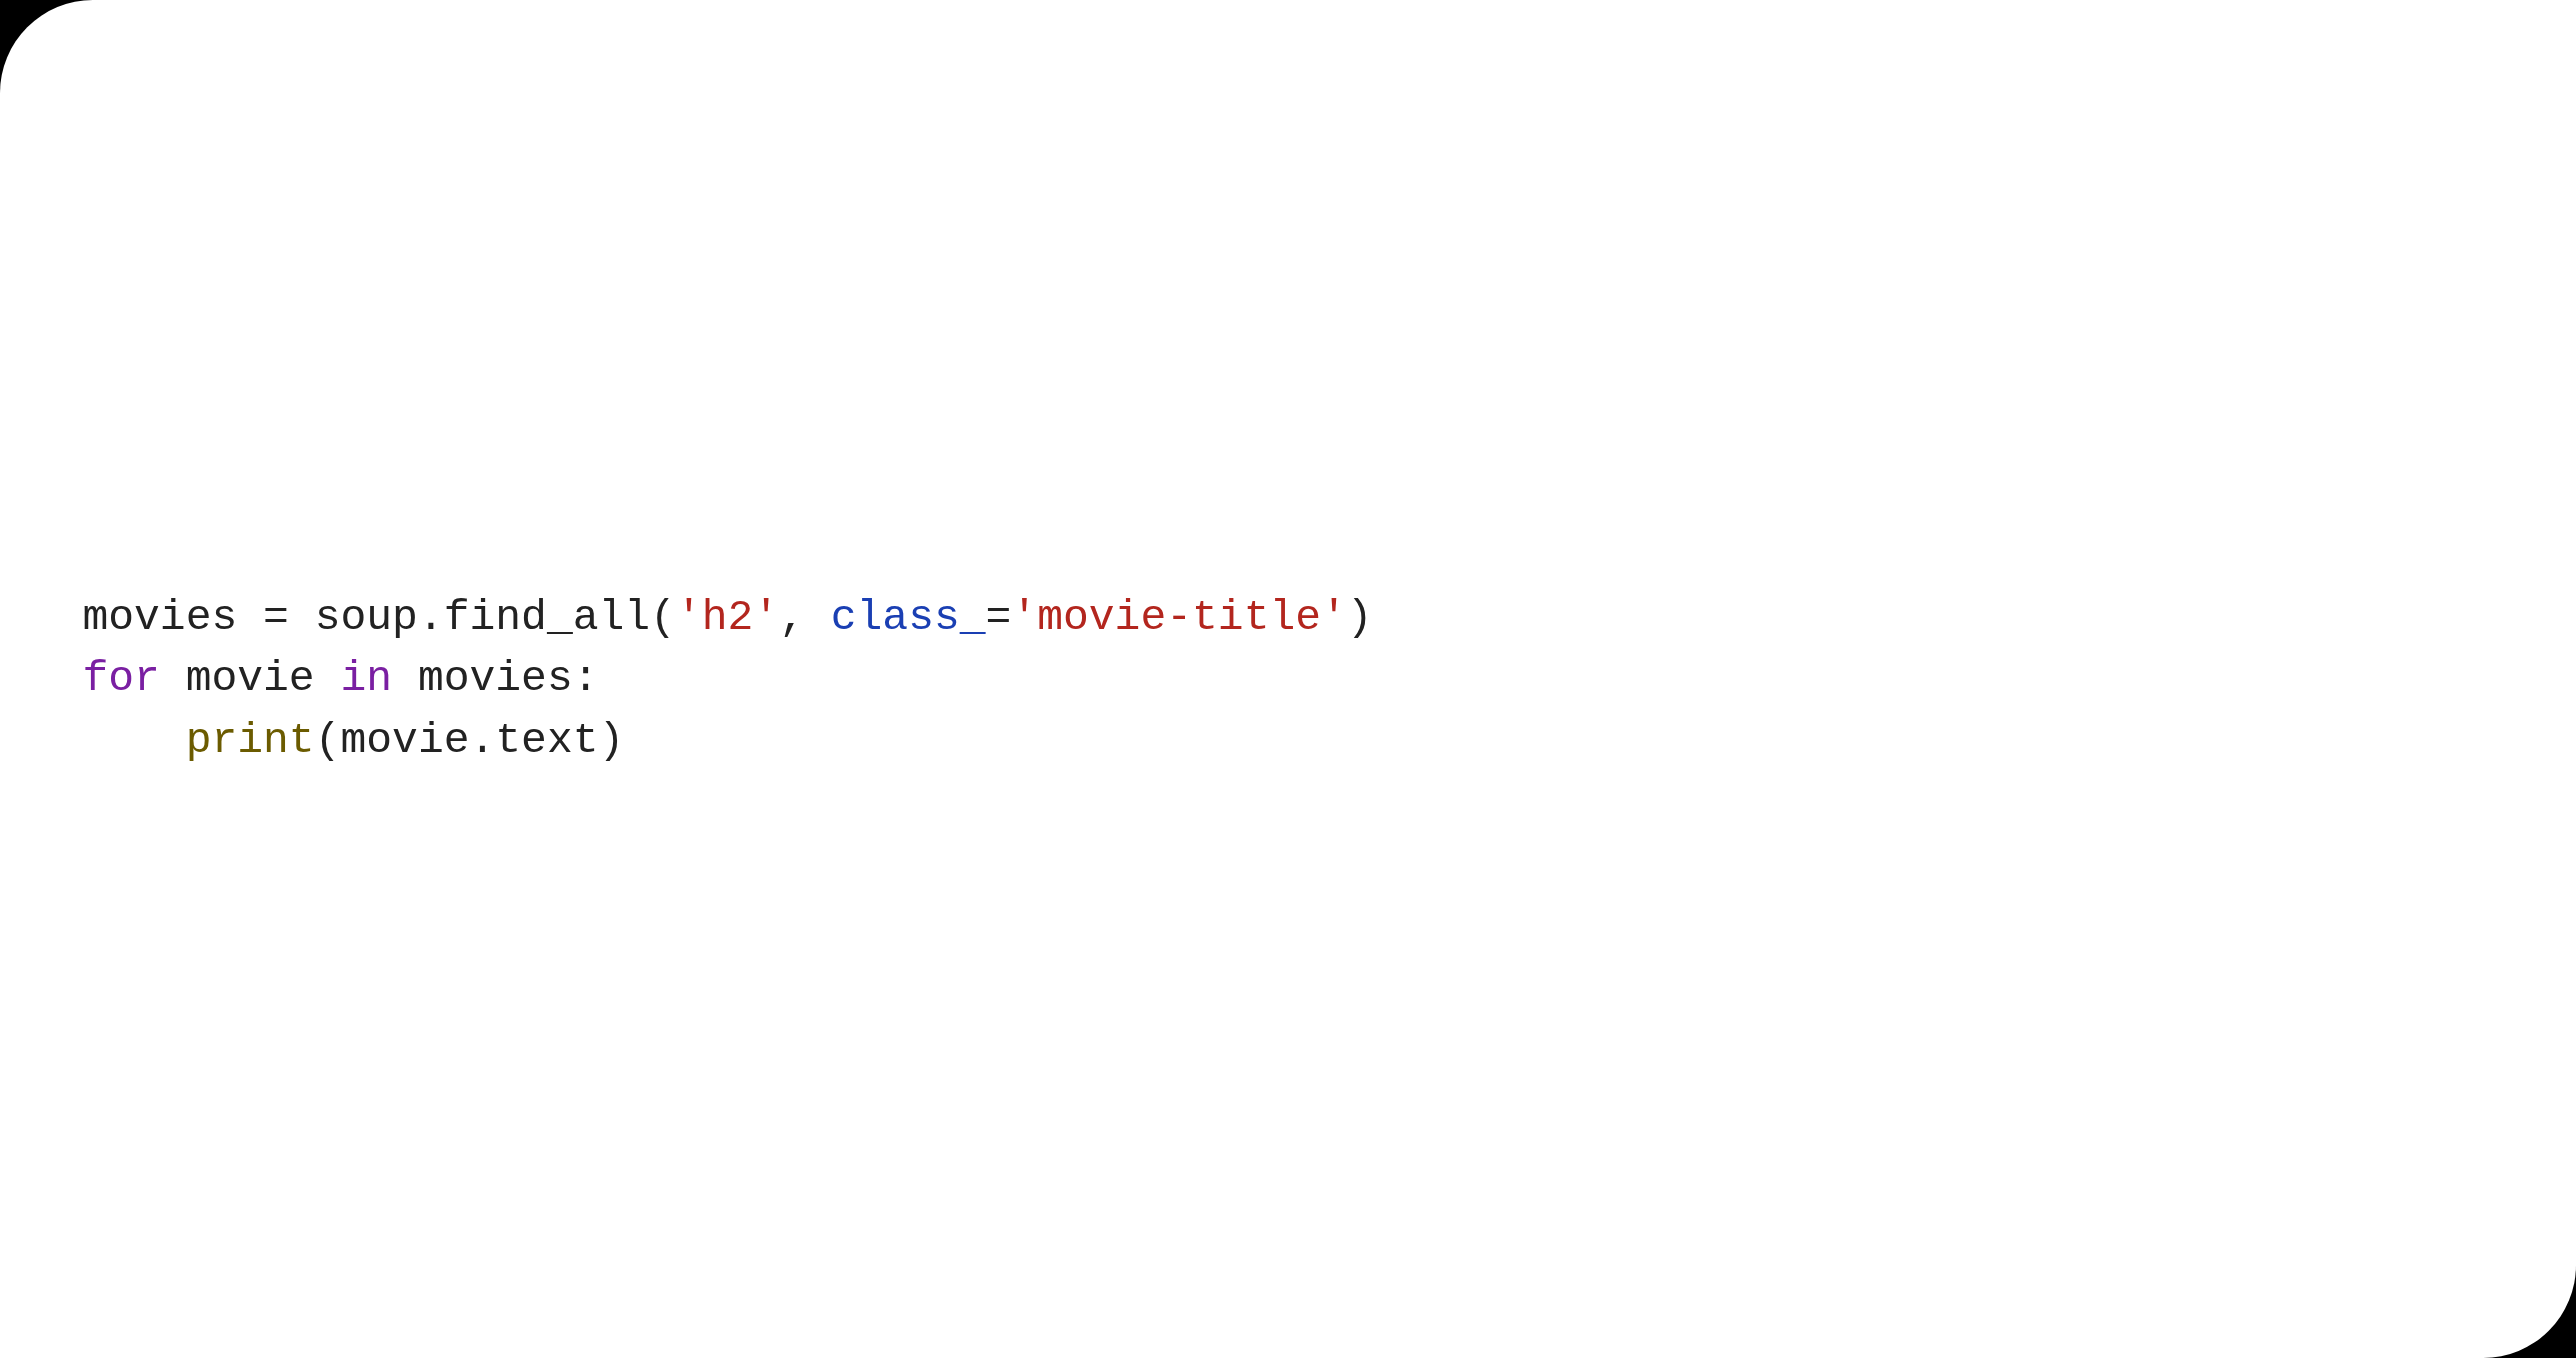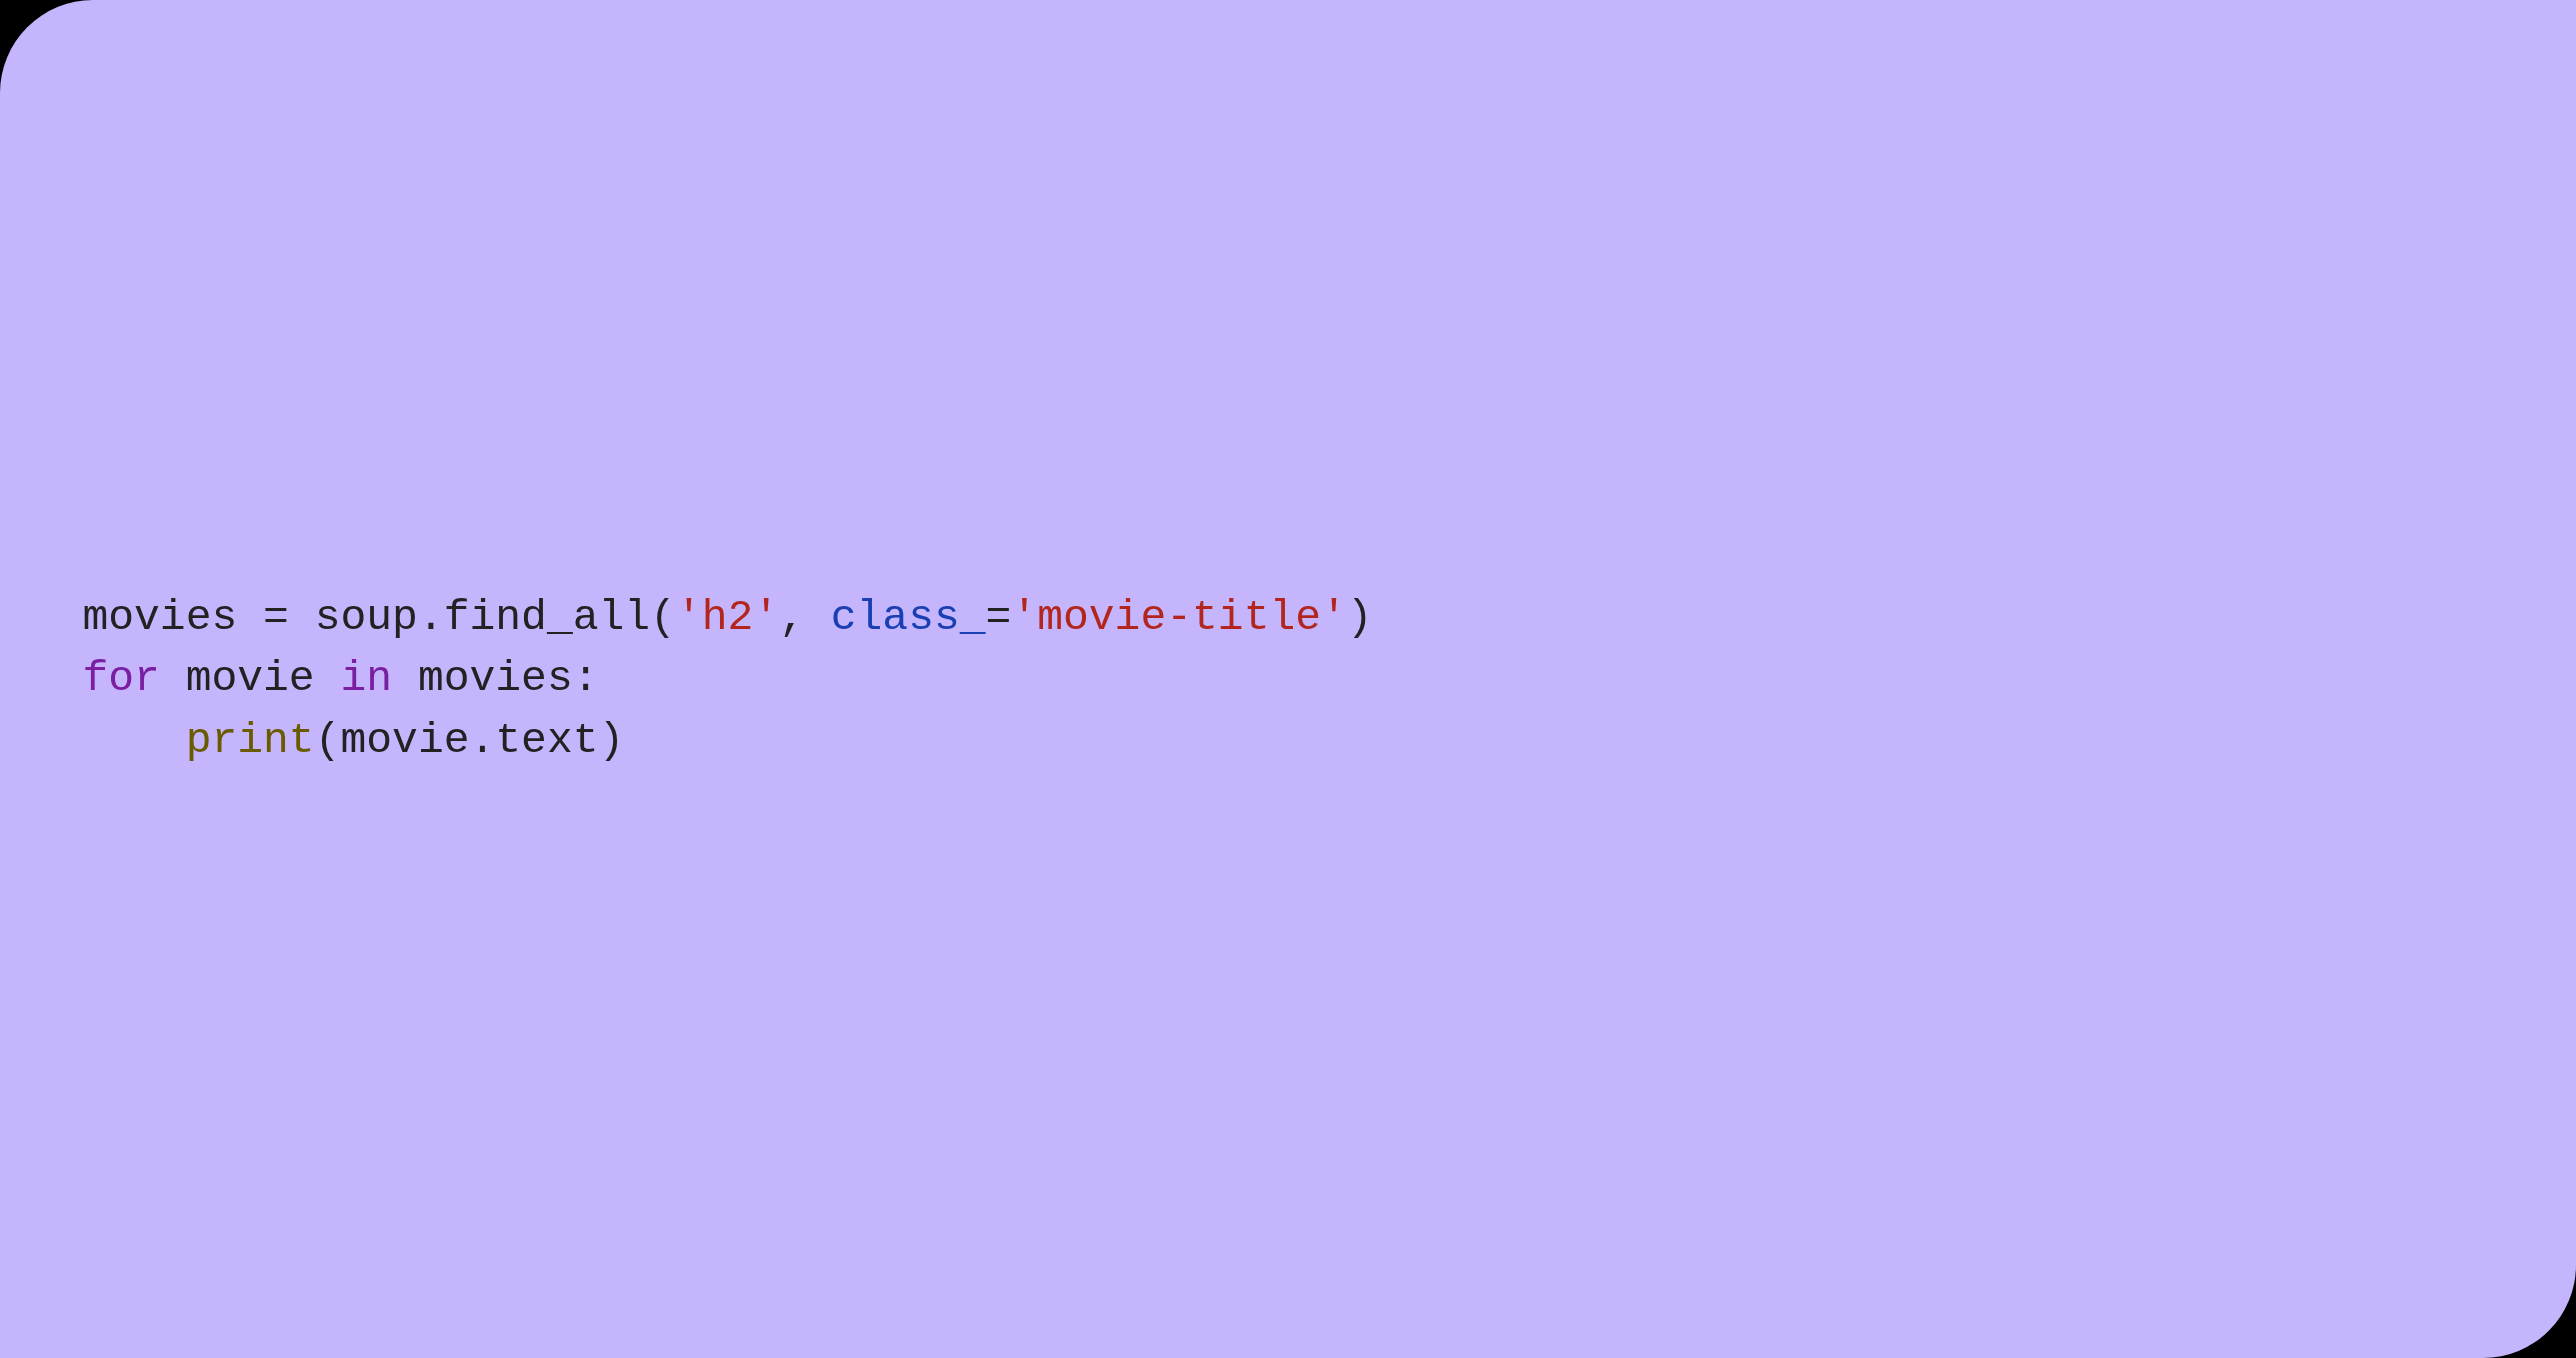--- a/index.html
+++ b/index.html
@@ -9,21 +9,21 @@
     }
     html, body {
       width: 100%;
       height: 100%;
       background: #000;
       overflow: hidden;
     }
     .card {
       position: absolute;
       inset: 0;
-      background: #c4b5fd;
+      background: #ffffff;
       border-top-left-radius: 93px;
       border-bottom-right-radius: 93px;
       display: flex;
       align-items: center;
       padding-left: 3.2%;
     }
     pre.code {
       font-family: "SF Mono", "Menlo", "Consolas", "Liberation Mono", monospace;
       font-size: 43px;
       line-height: 1.42;

